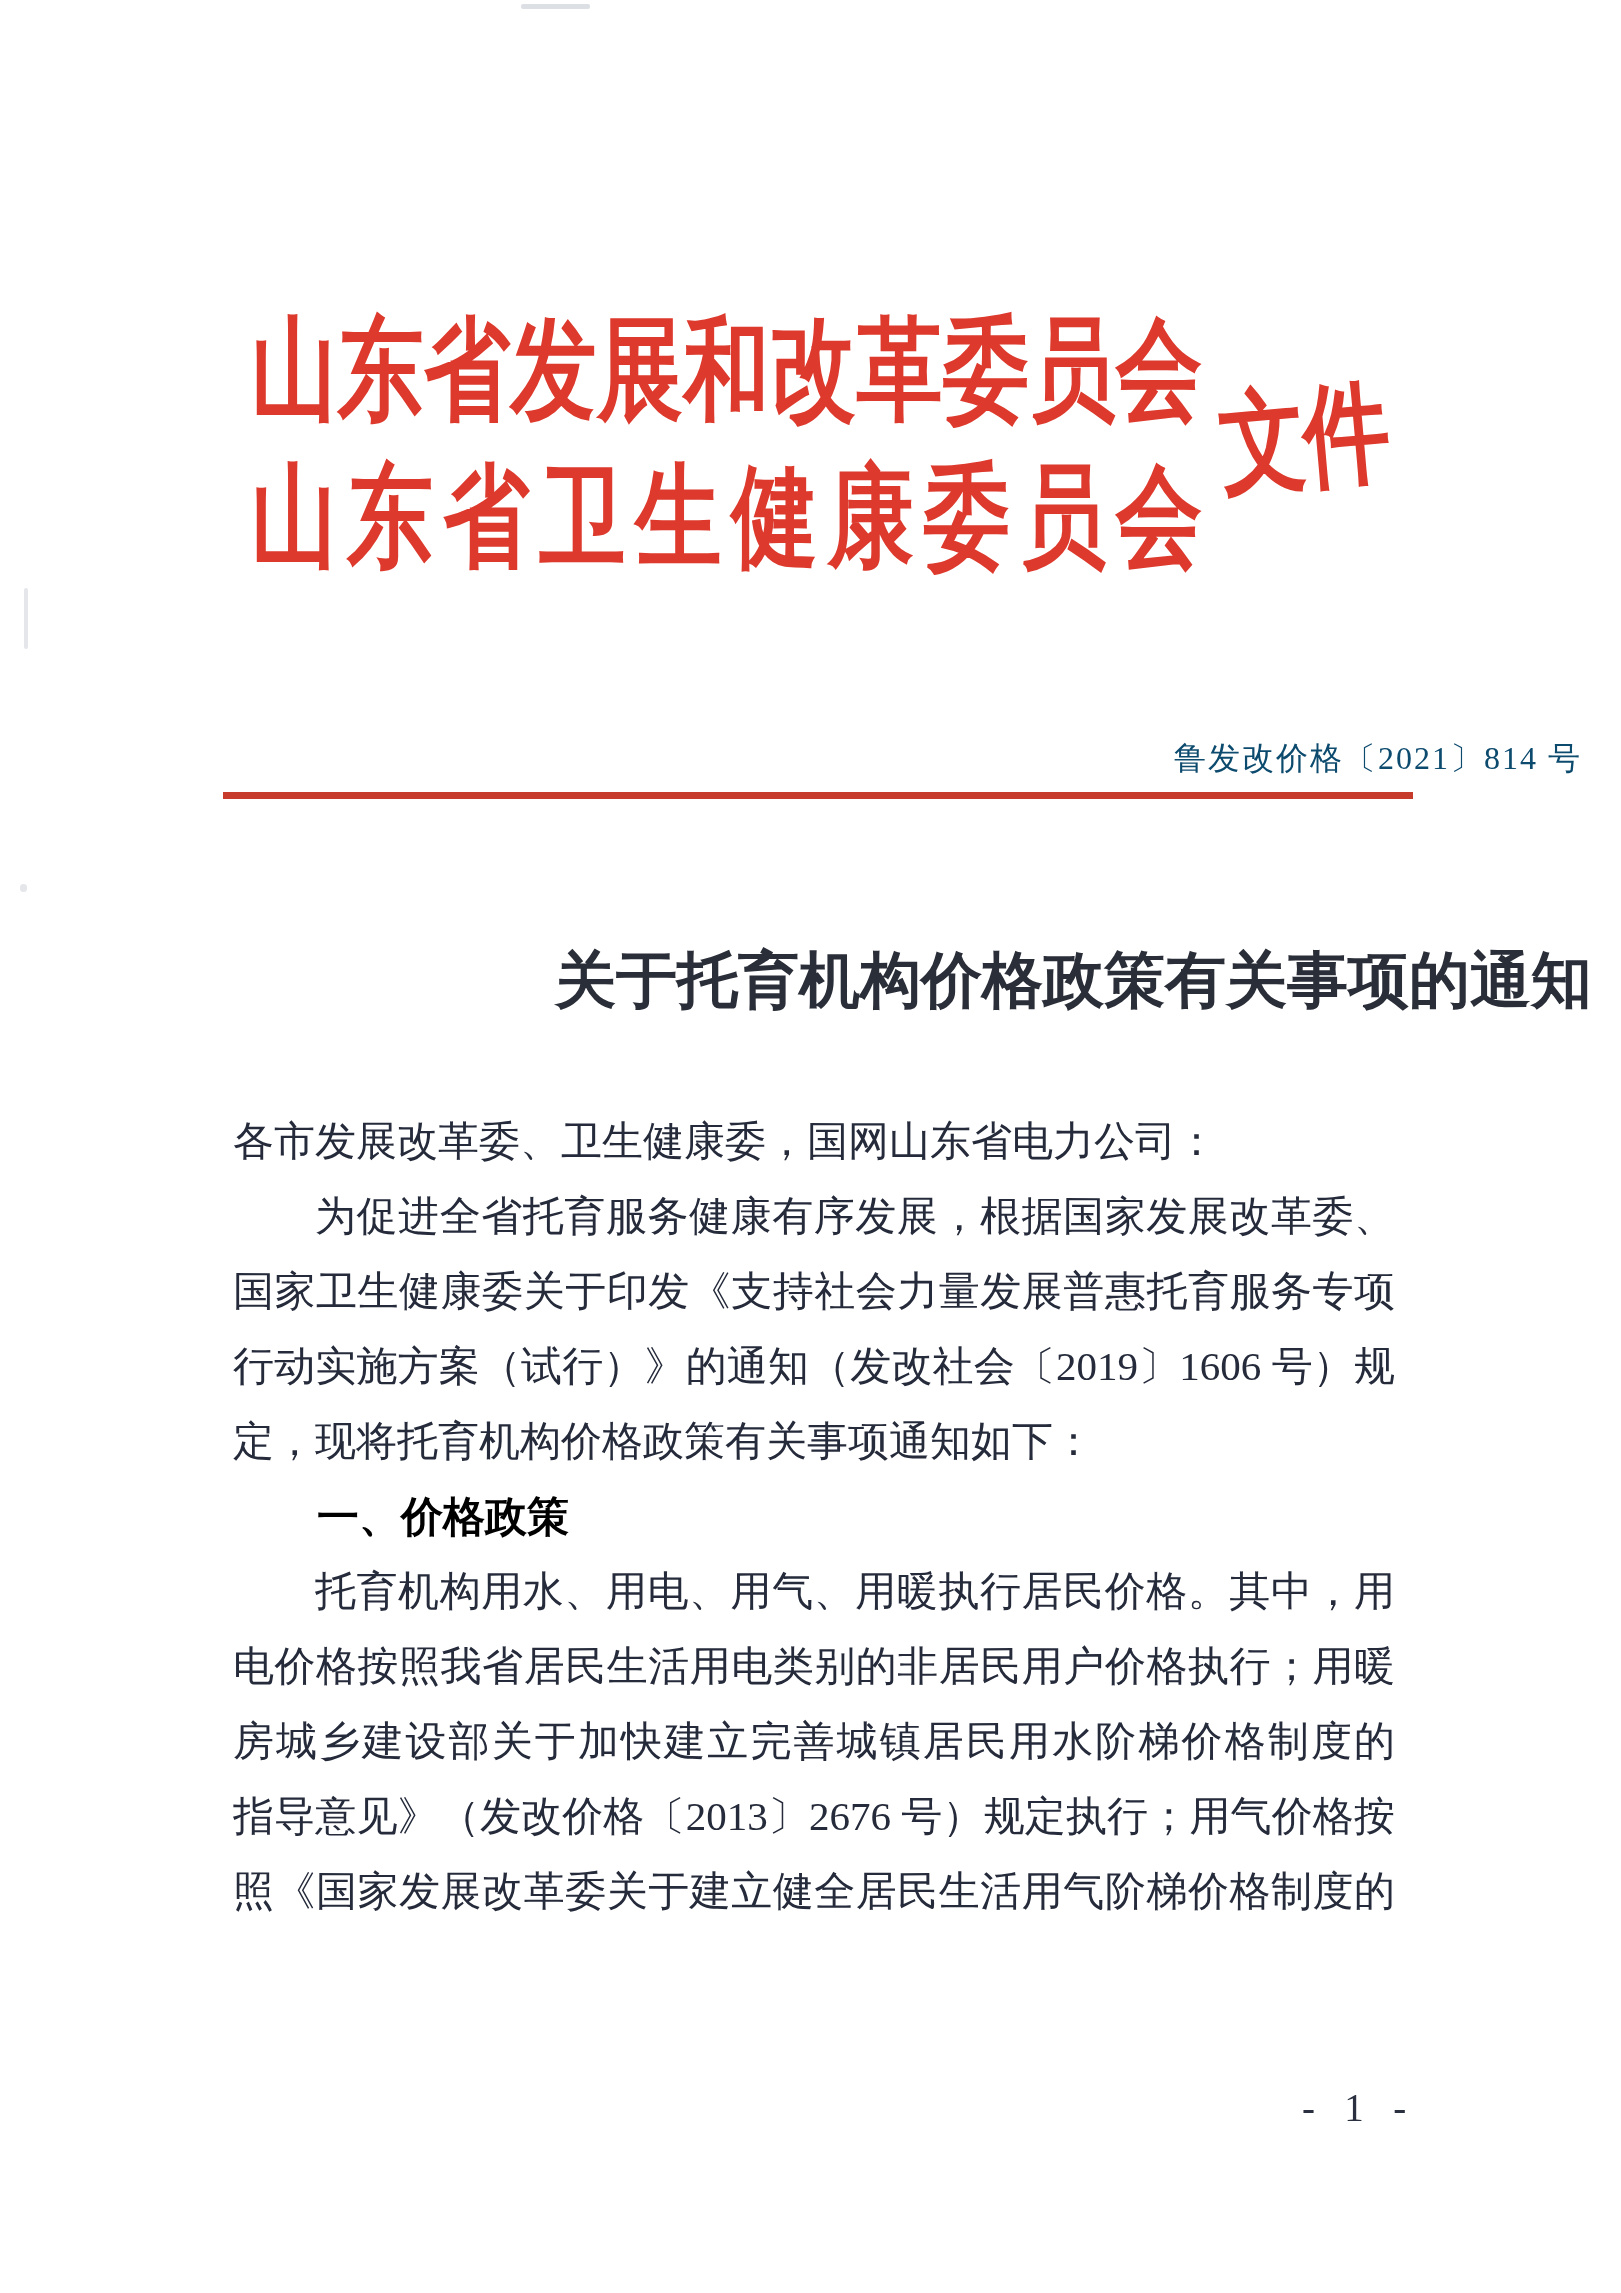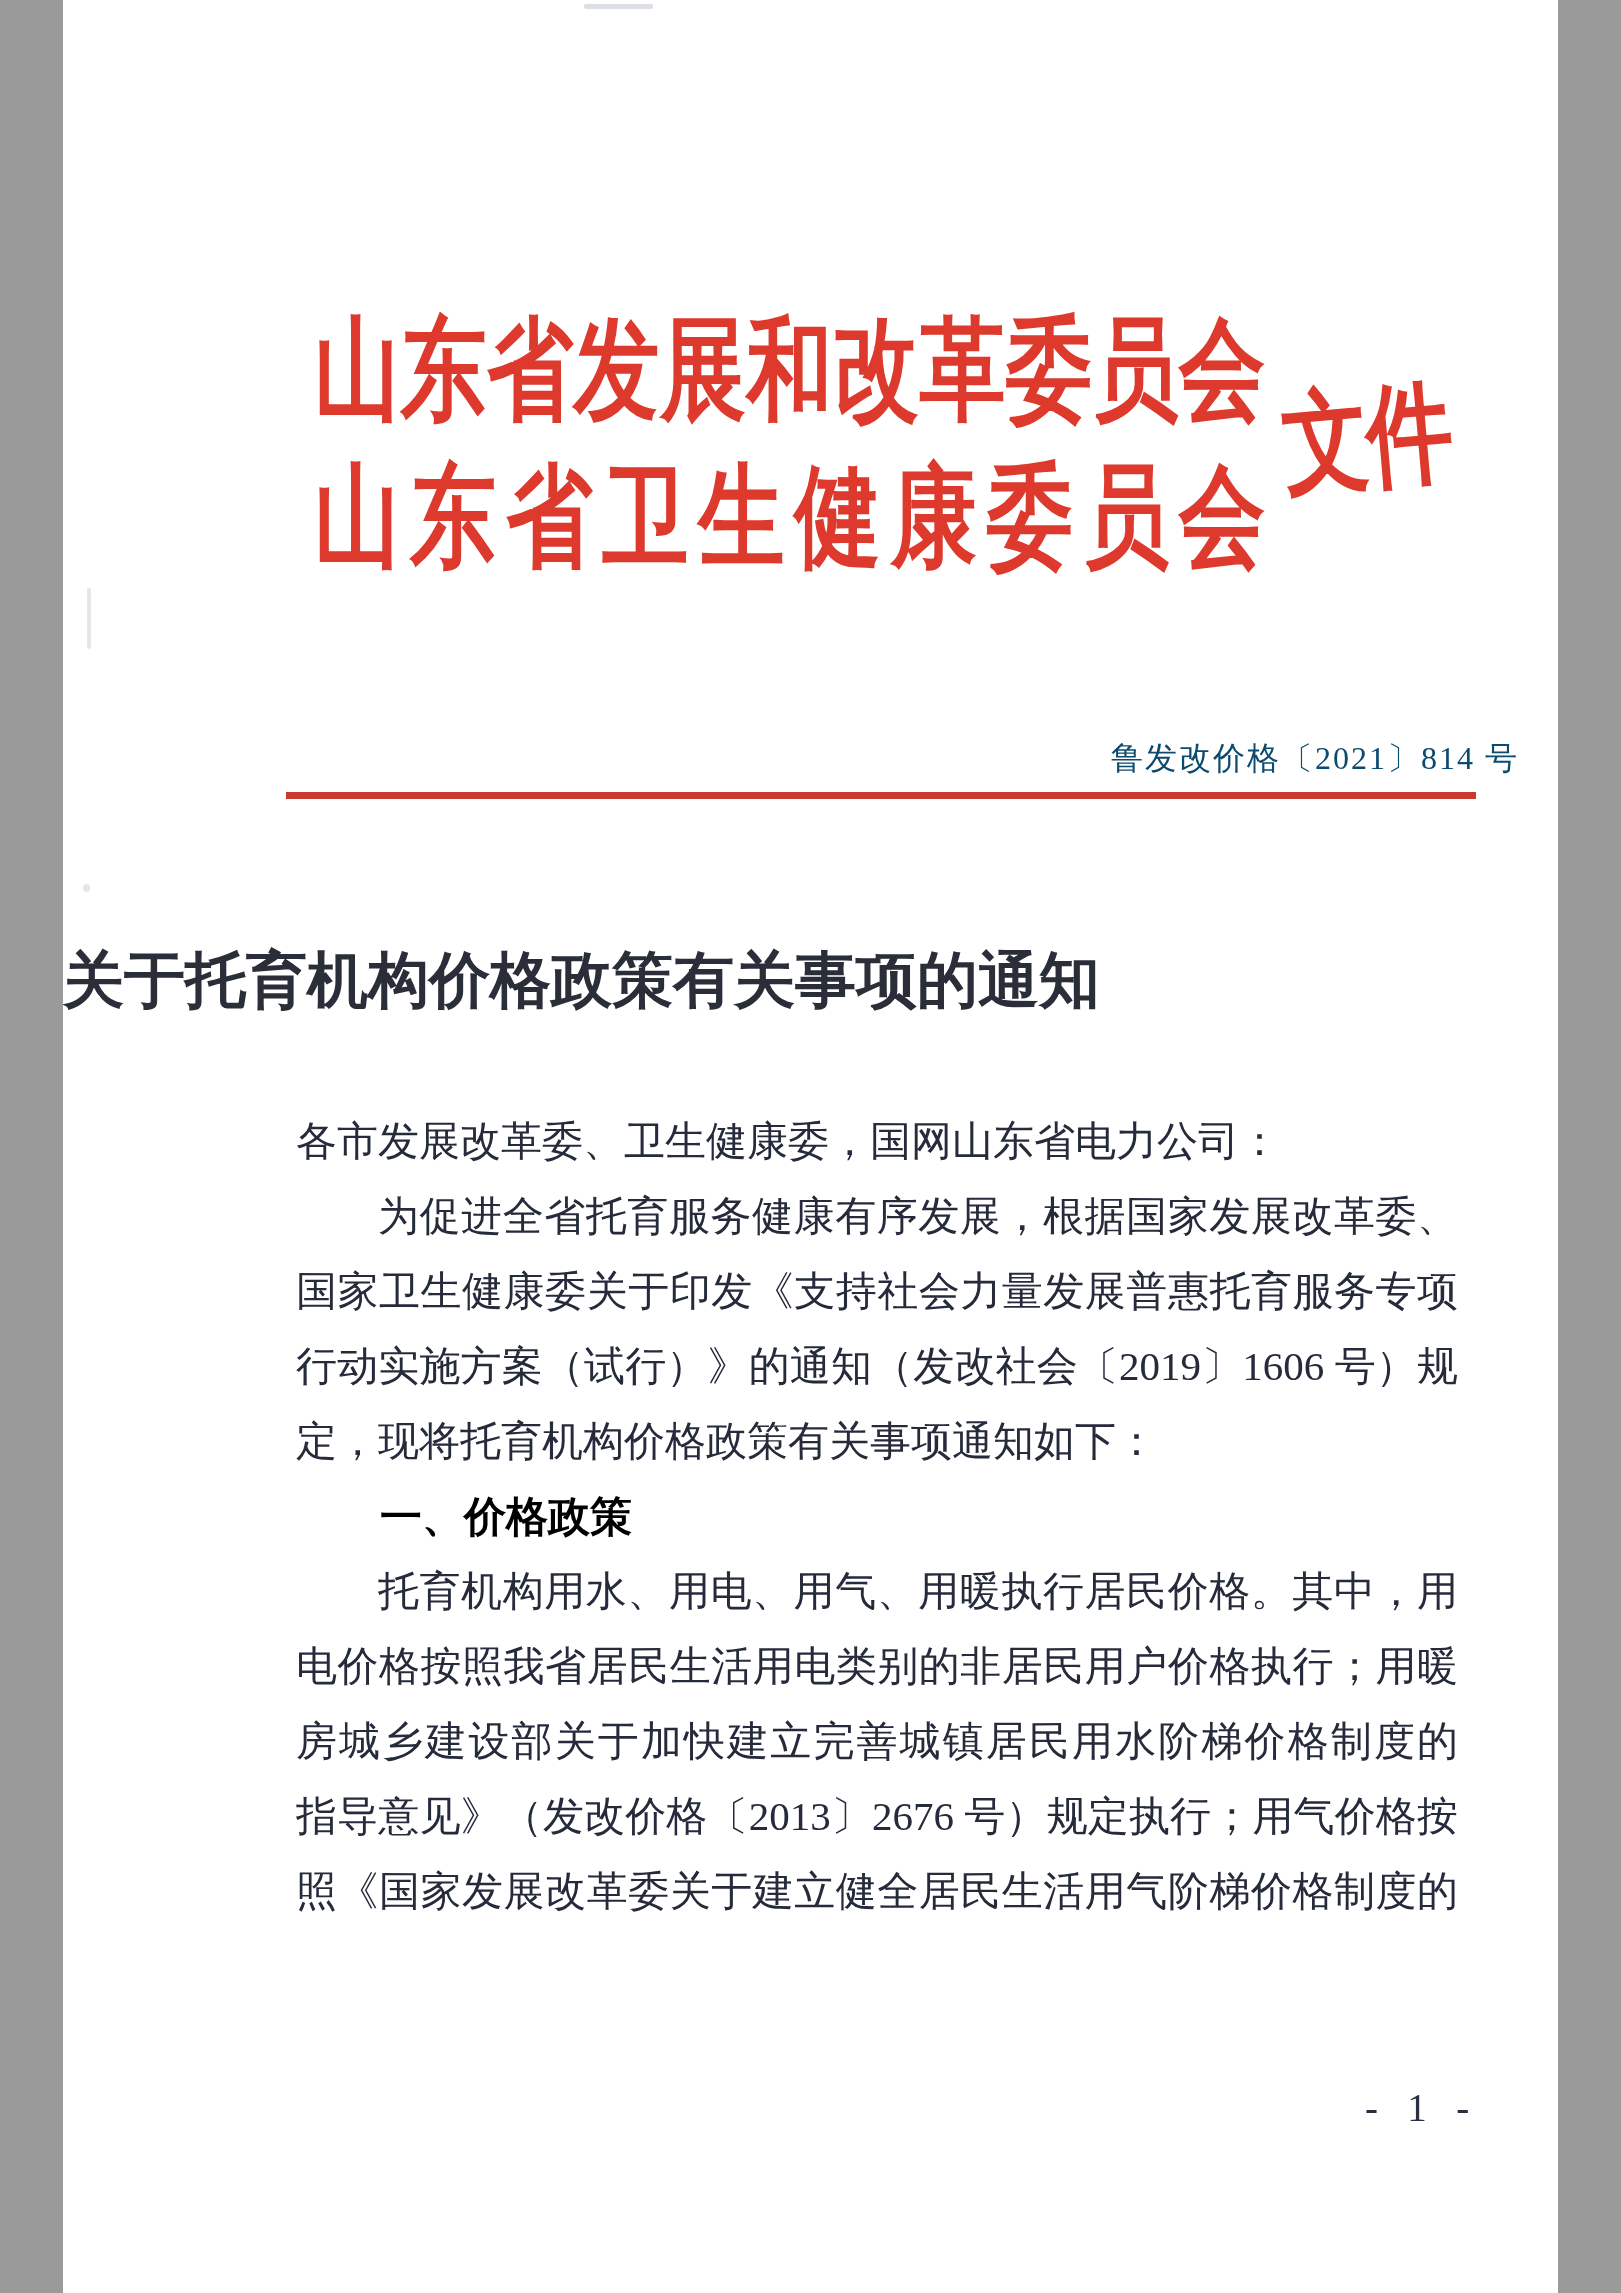--- a/index.html
+++ b/index.html
@@ -1,18 +1,18 @@
 <!DOCTYPE html>
 <html><head>
 <meta charset="utf-8">
 <style>
   html,body { margin:0; padding:0; background:#9a9a9a; }
   .page {
     position:relative;
-    width:1495px; height:2294px;
+    width:1621px; height:2294px;
     margin:0 auto;
     background:#ffffff;
     overflow:hidden;
     font-family:"Liberation Serif","DejaVu Serif",serif;
   }
 
   
   .org-line {
     position:absolute;
     left:251px; width:951px;
@@ -58,21 +58,21 @@
     left:223px; top:792px;
     width:1190px; height:6.9px;
     background:#c63b2c;
   }
 
   
   .doc-title {
     position:absolute;
     left:0; right:29px; top:943px;
     margin:0;
-    text-align:left;
+    text-align:right;
     color:#2a2e38;
     font-size:61px;
     font-weight:bold;
     line-height:76px;
     font-family:"Liberation Serif","DejaVu Serif",serif;
   }
 
   
   .body-block {
     position:absolute;

